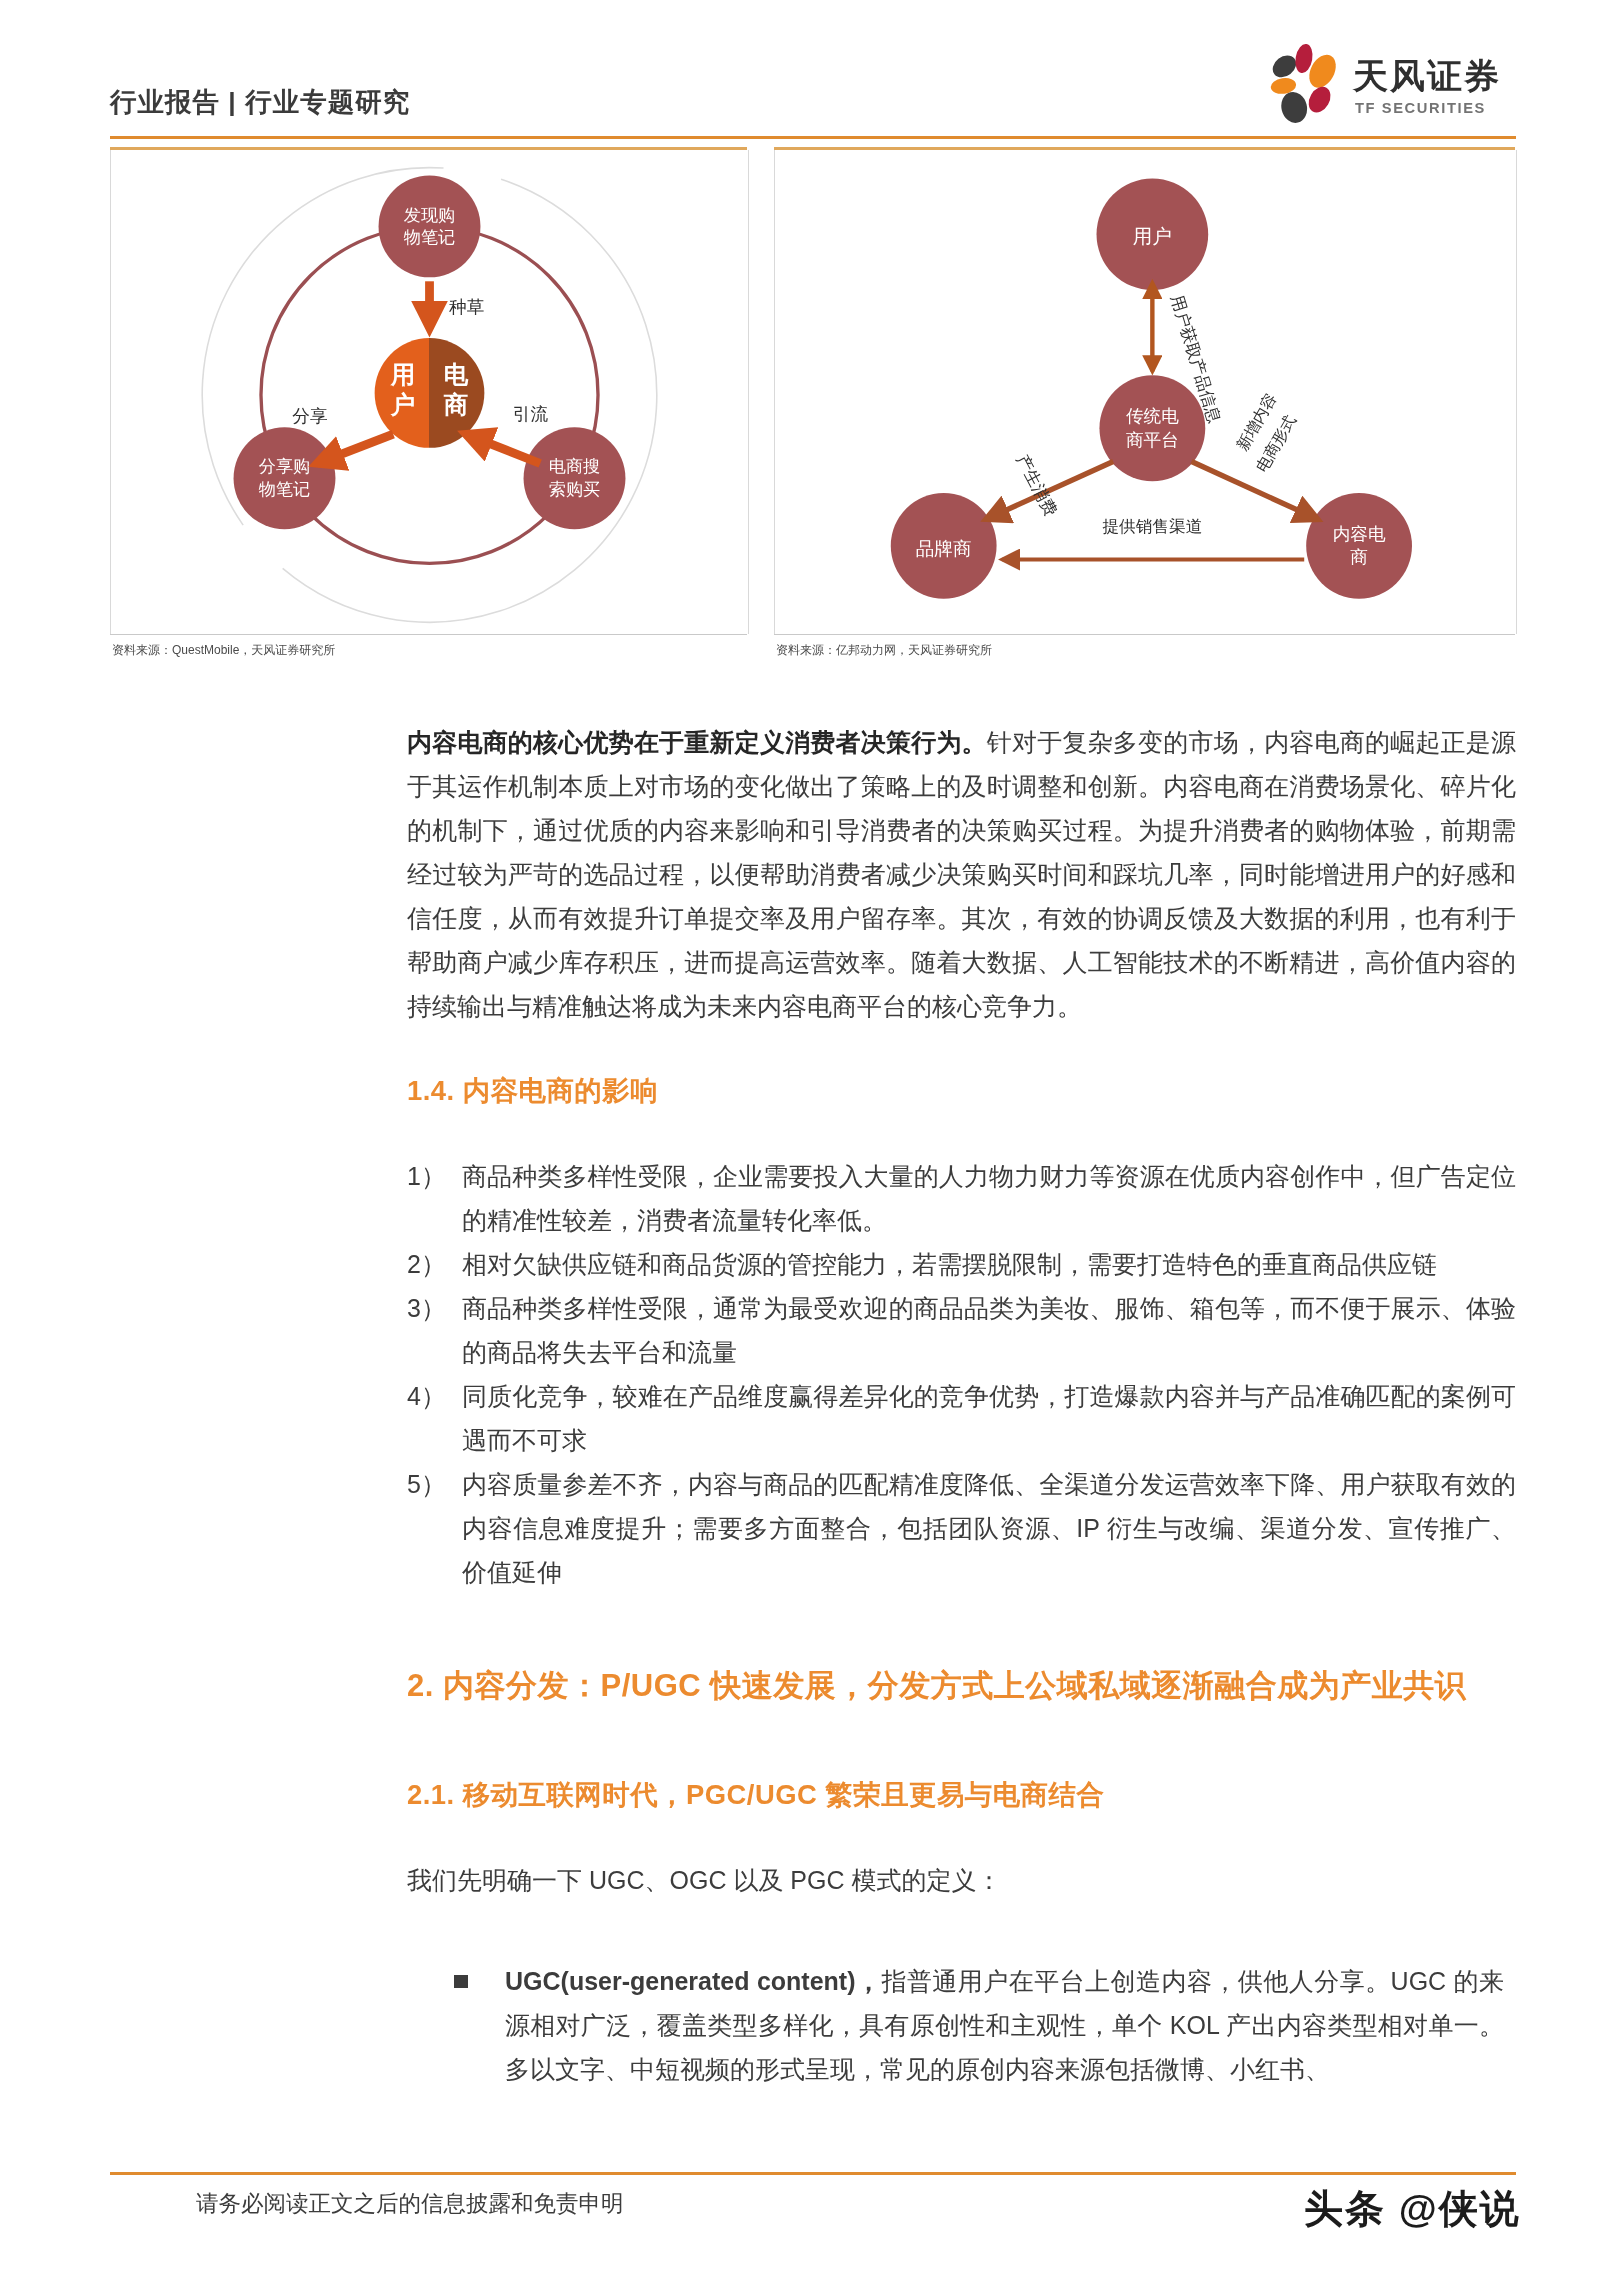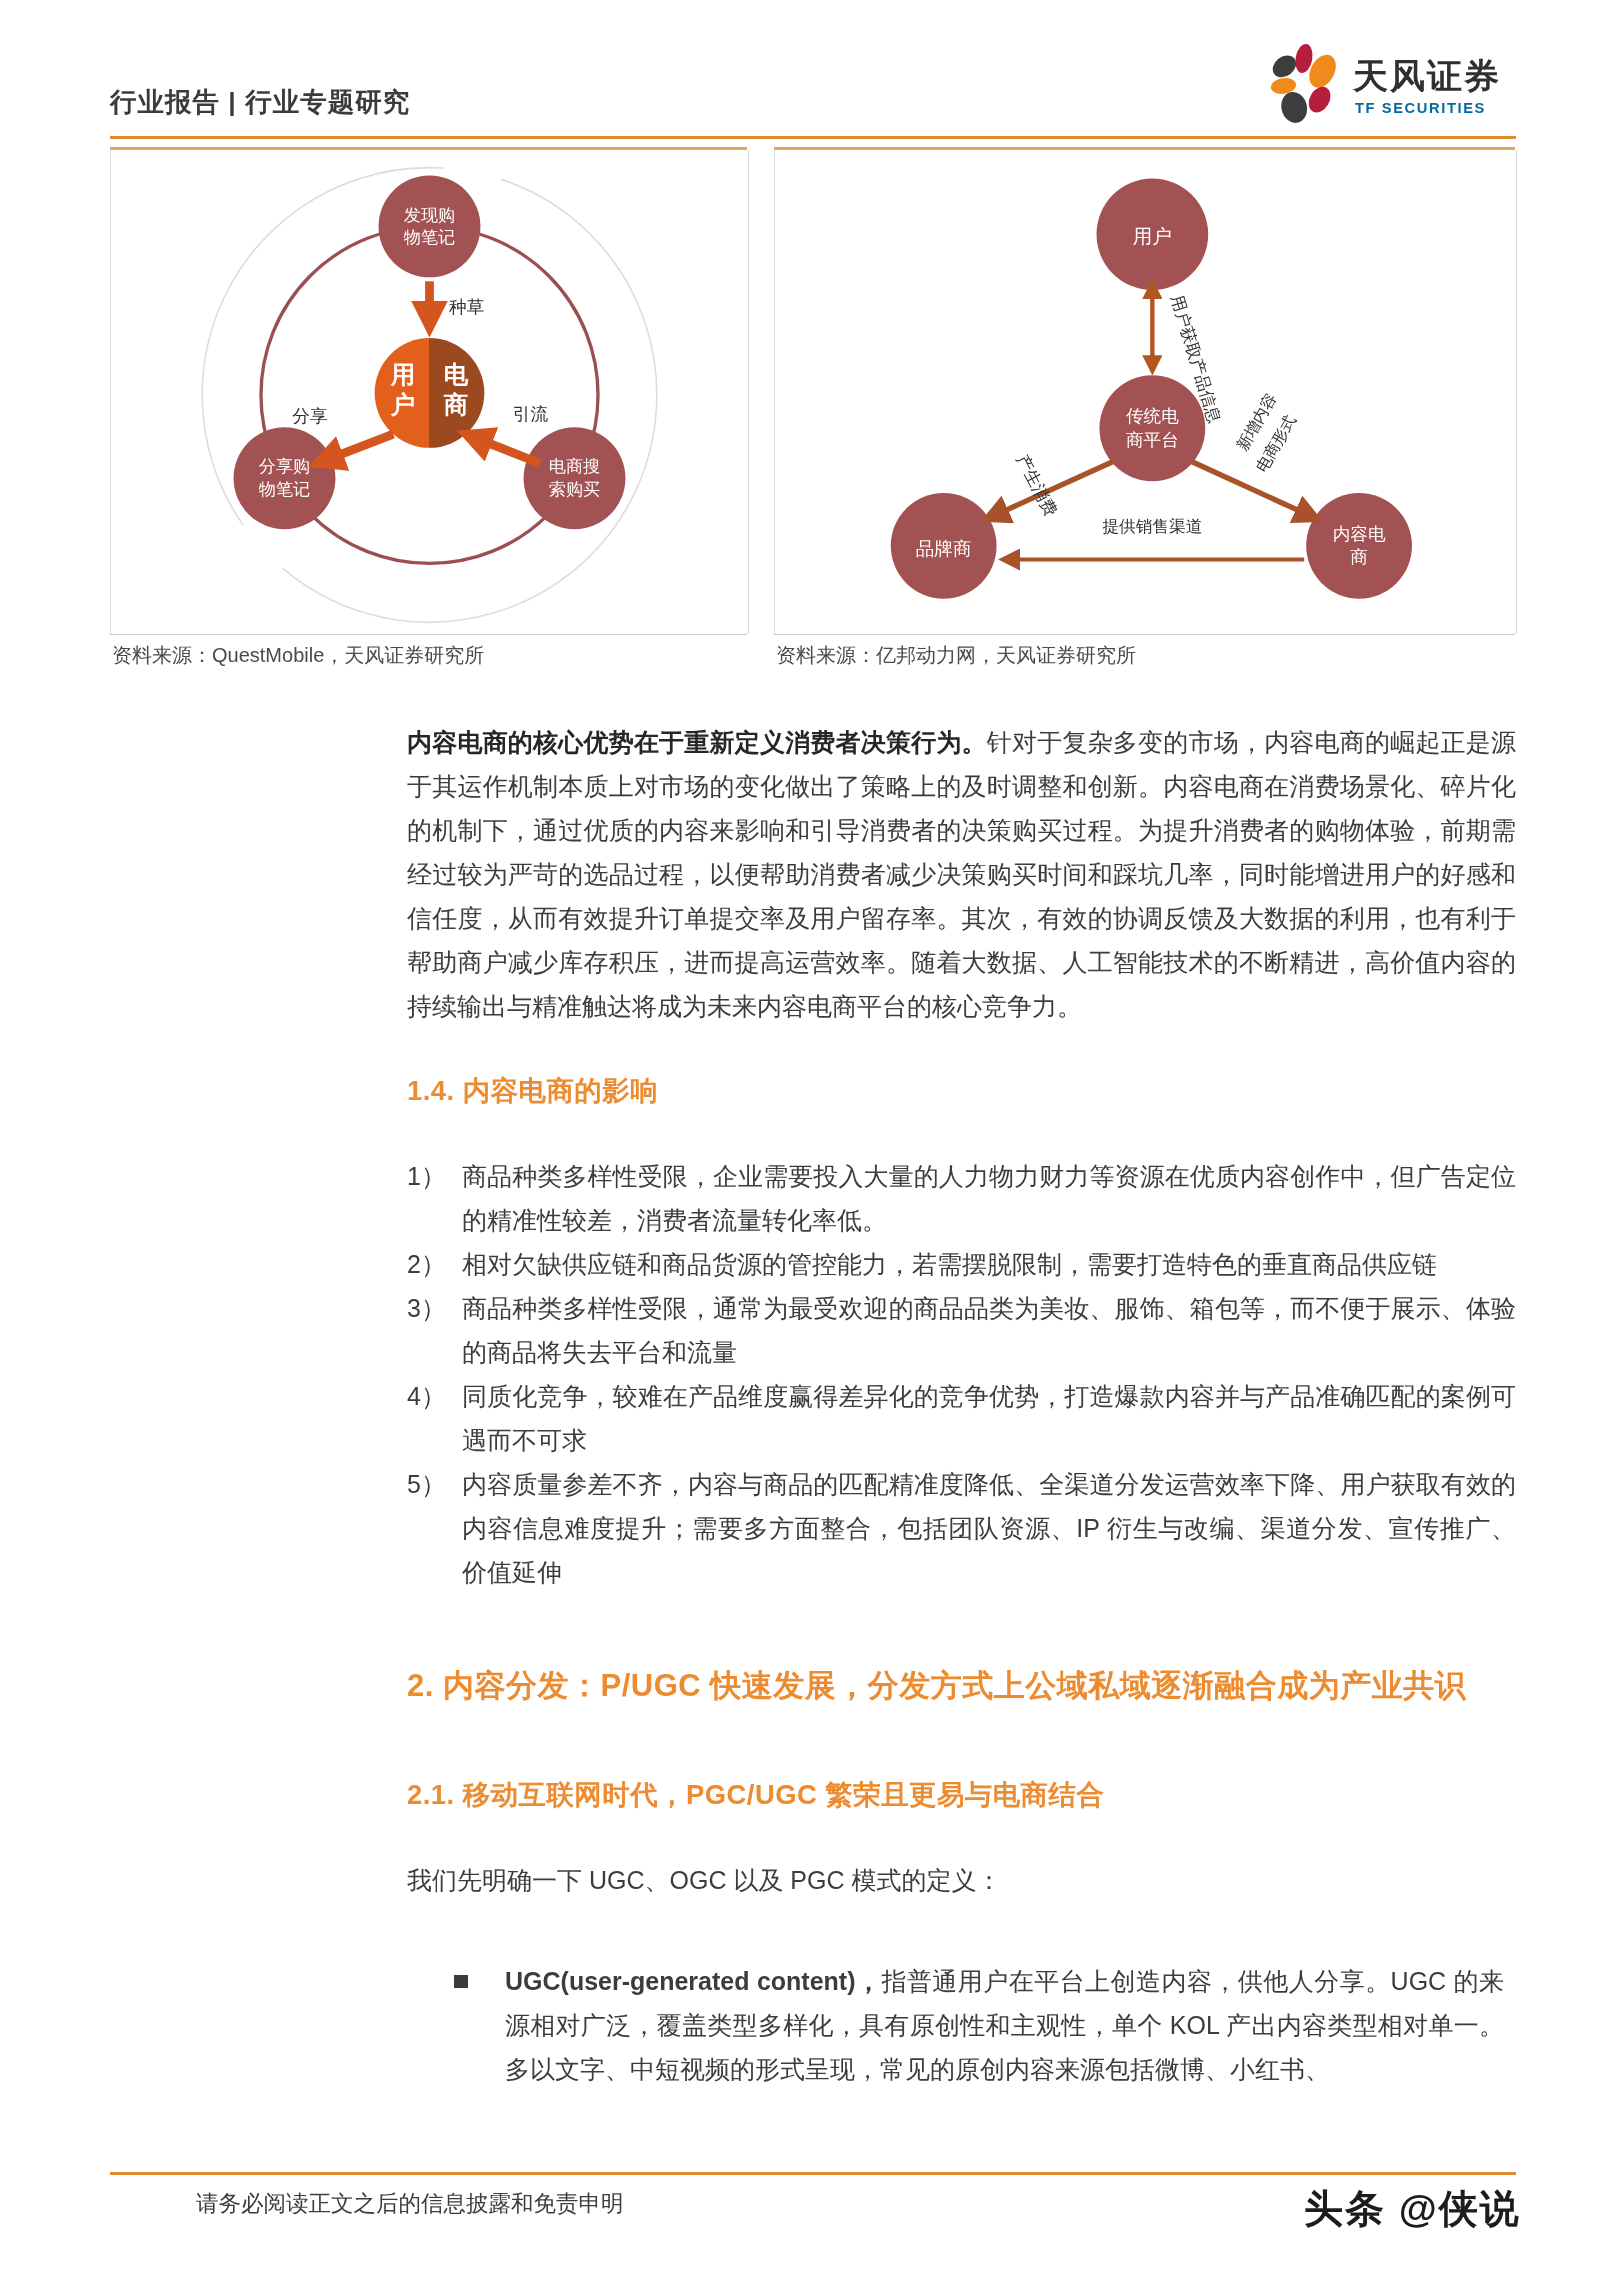--- a/index.html
+++ b/index.html
@@ -22,33 +22,33 @@
     background:#e08b2e;
   }
   .logo{position:absolute;left:1259px;top:39px;width:255px;height:88px;}
   .logo-mark{position:absolute;left:0;top:0;width:86px;height:86px;}
   .logo-cn{
     position:absolute;left:94px;top:13.7px;font-size:35px;font-weight:bold;
     color:#2f2f2f;letter-spacing:2px;white-space:nowrap;
   }
   .logo-en{
     position:absolute;left:96px;top:61px;font-size:14.7px;font-weight:bold;
-    color:#0369a1;letter-spacing:1.6px;white-space:nowrap;
+    color:#737373;letter-spacing:1.6px;white-space:nowrap;
   }
 
   
   .fig{position:absolute;top:147px;height:529px;}
   .fig.left{left:110px;width:637px;}
   .fig.right{left:774px;width:741px;}
   .fig-top{position:absolute;left:0;top:0;width:100%;height:2.9px;background:#e0a85c;}
   .fig-box{position:absolute;left:0;top:2.9px;width:100%;height:484px;
            border-left:1px solid #d9d9d9;border-right:1px solid #d9d9d9;background:#fff;}
   .fig-bot{position:absolute;left:0;top:487px;width:100%;height:1px;background:#c9c9c9;}
   .fig-src{
-    position:absolute;left:2px;top:495px;font-size:20px;color:#4a4a4a;white-space:nowrap;
+    position:absolute;left:2px;top:495px;font-size:12px;color:#4a4a4a;white-space:nowrap;
   }
   .fig.right .fig-src{left:2px;}
 
   .svgwrap{position:absolute;left:0;top:0;width:100%;height:100%;}
 
   
   .body-col{position:absolute;left:407px;top:720px;width:1109px;}
   p.para{
     margin:0 0 0 0;font-size:25px;line-height:44px;color:#3c3c3c;
     text-align:justify;text-justify:inter-ideograph;

